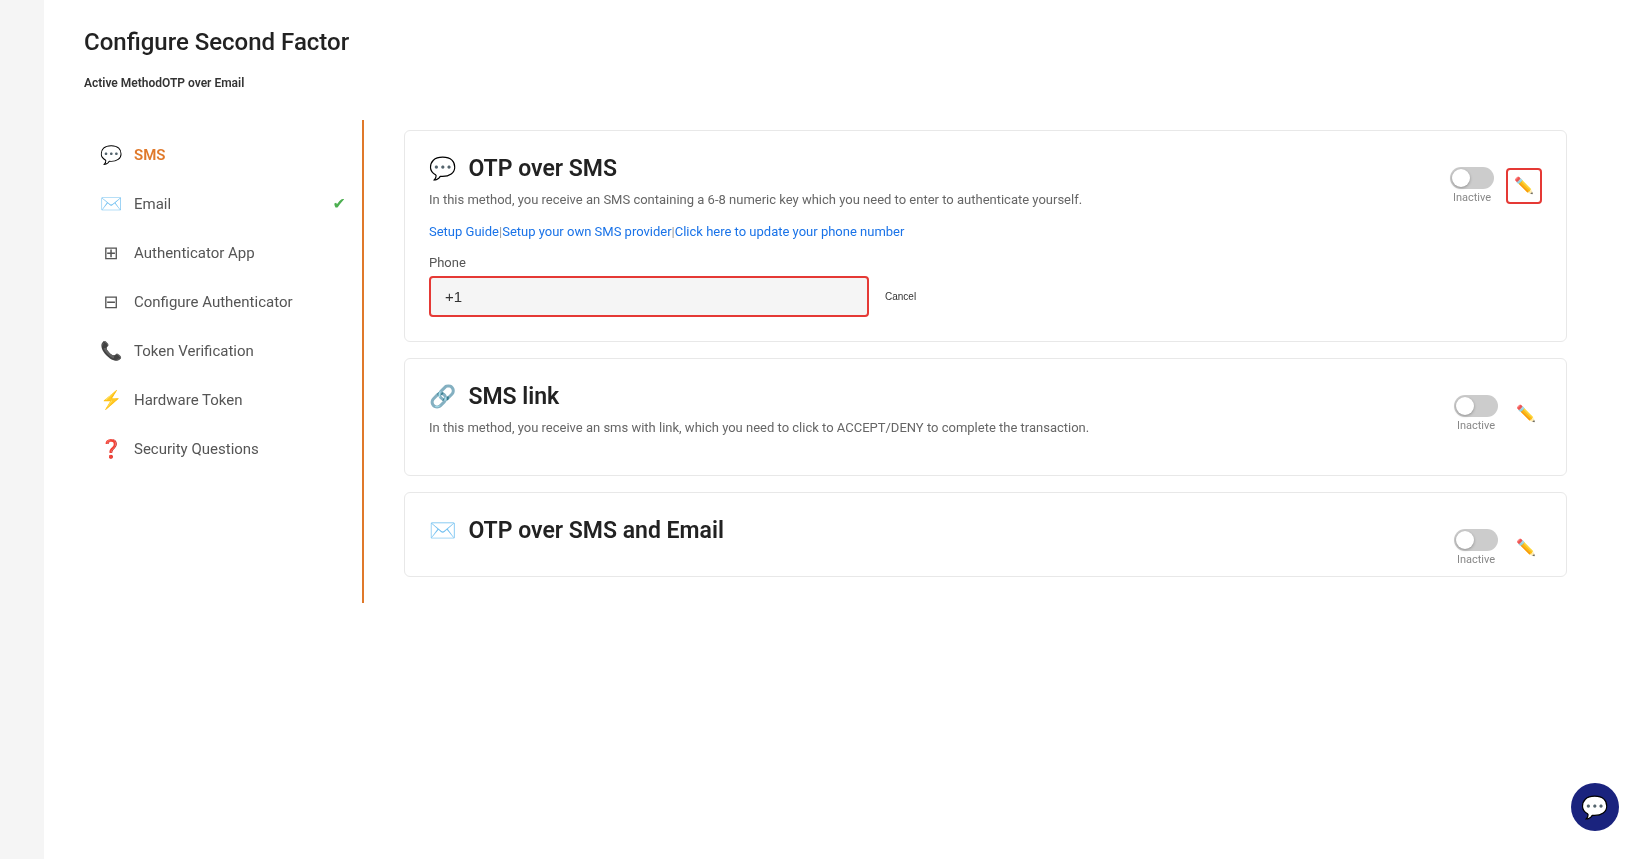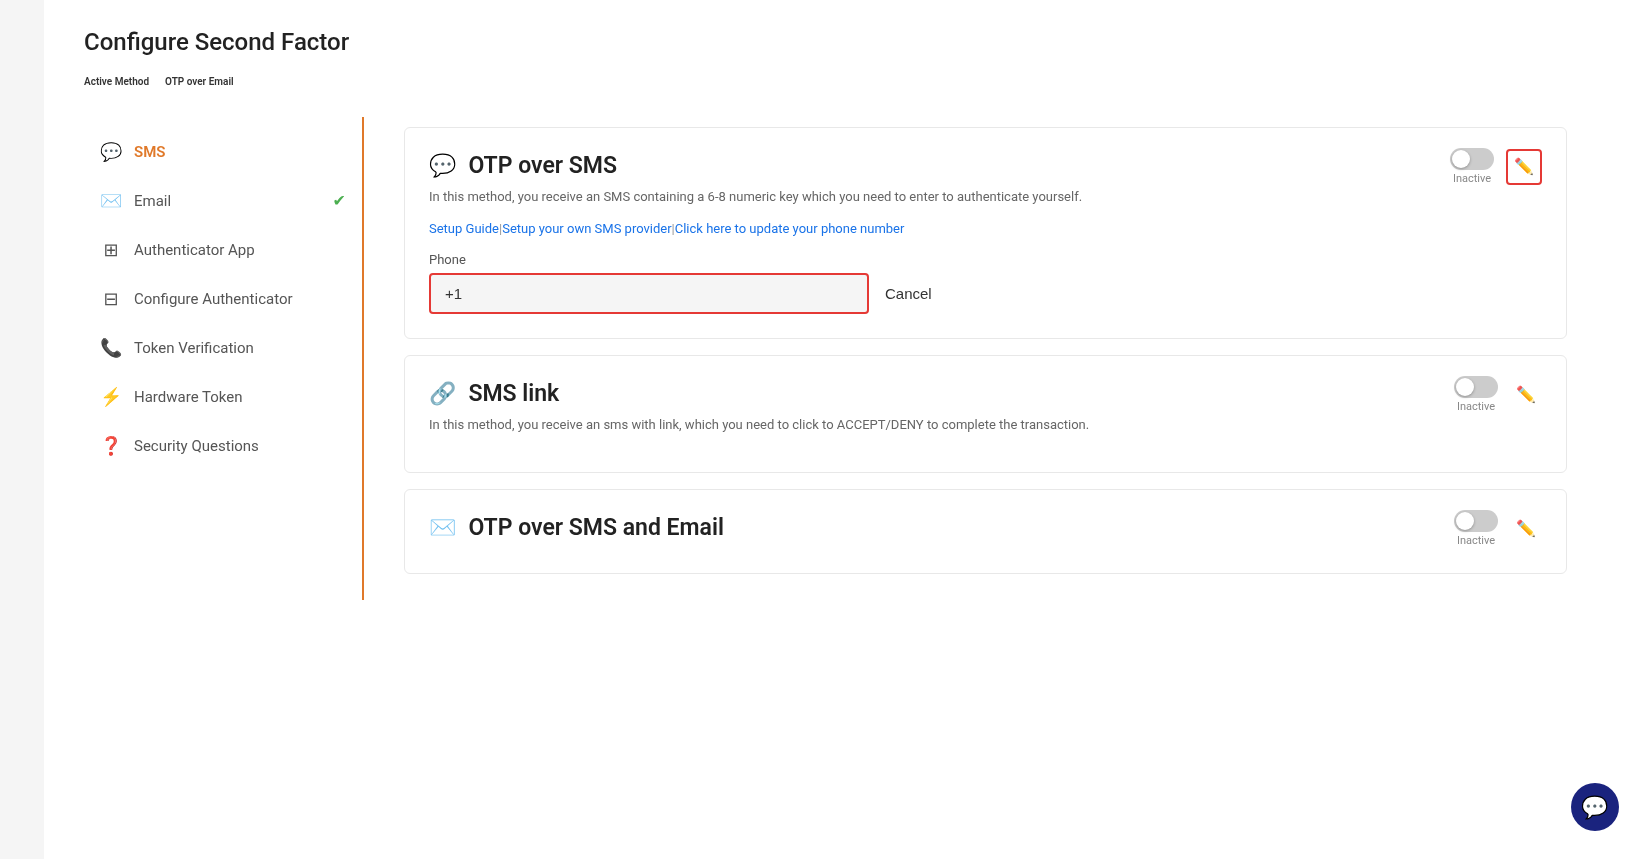--- a/index.html
+++ b/index.html
@@ -17,23 +17,22 @@
     }
     .page-title {
       font-size: 24px;
       font-weight: 500;
       color: #222;
       margin-bottom: 20px;
     }
     .breadcrumb-row {
       display: flex;
       align-items: center;
-      gap: 16px;
       margin-bottom: 30px;
-      font-size: 10px;
+      font-size: 12px;
       color: #555;
     }
     .breadcrumb-active {
       font-weight: 600;
       color: #333;
     }
     .breadcrumb-current {
       font-weight: 600;
       color: #333;
     }
@@ -144,32 +143,32 @@
     }
     .phone-input-wrapper input {
       border: none;
       background: transparent;
       font-size: 15px;
       color: #333;
       outline: none;
       width: 100%;
     }
     .cancel-btn {
-      font-size: 15px;
+      font-size: 10px;
       color: #333;
       background: none;
       border: none;
       cursor: pointer;
       font-weight: 500;
       padding: 8px 4px;
     }
     
     .method-actions {
       position: absolute;
-      top: 20px;
+      top: 36px;
       right: 24px;
       display: flex;
       align-items: center;
       gap: 12px;
     }
     .toggle-area {
       display: flex;
       flex-direction: column;
       align-items: center;
       gap: 2px;

